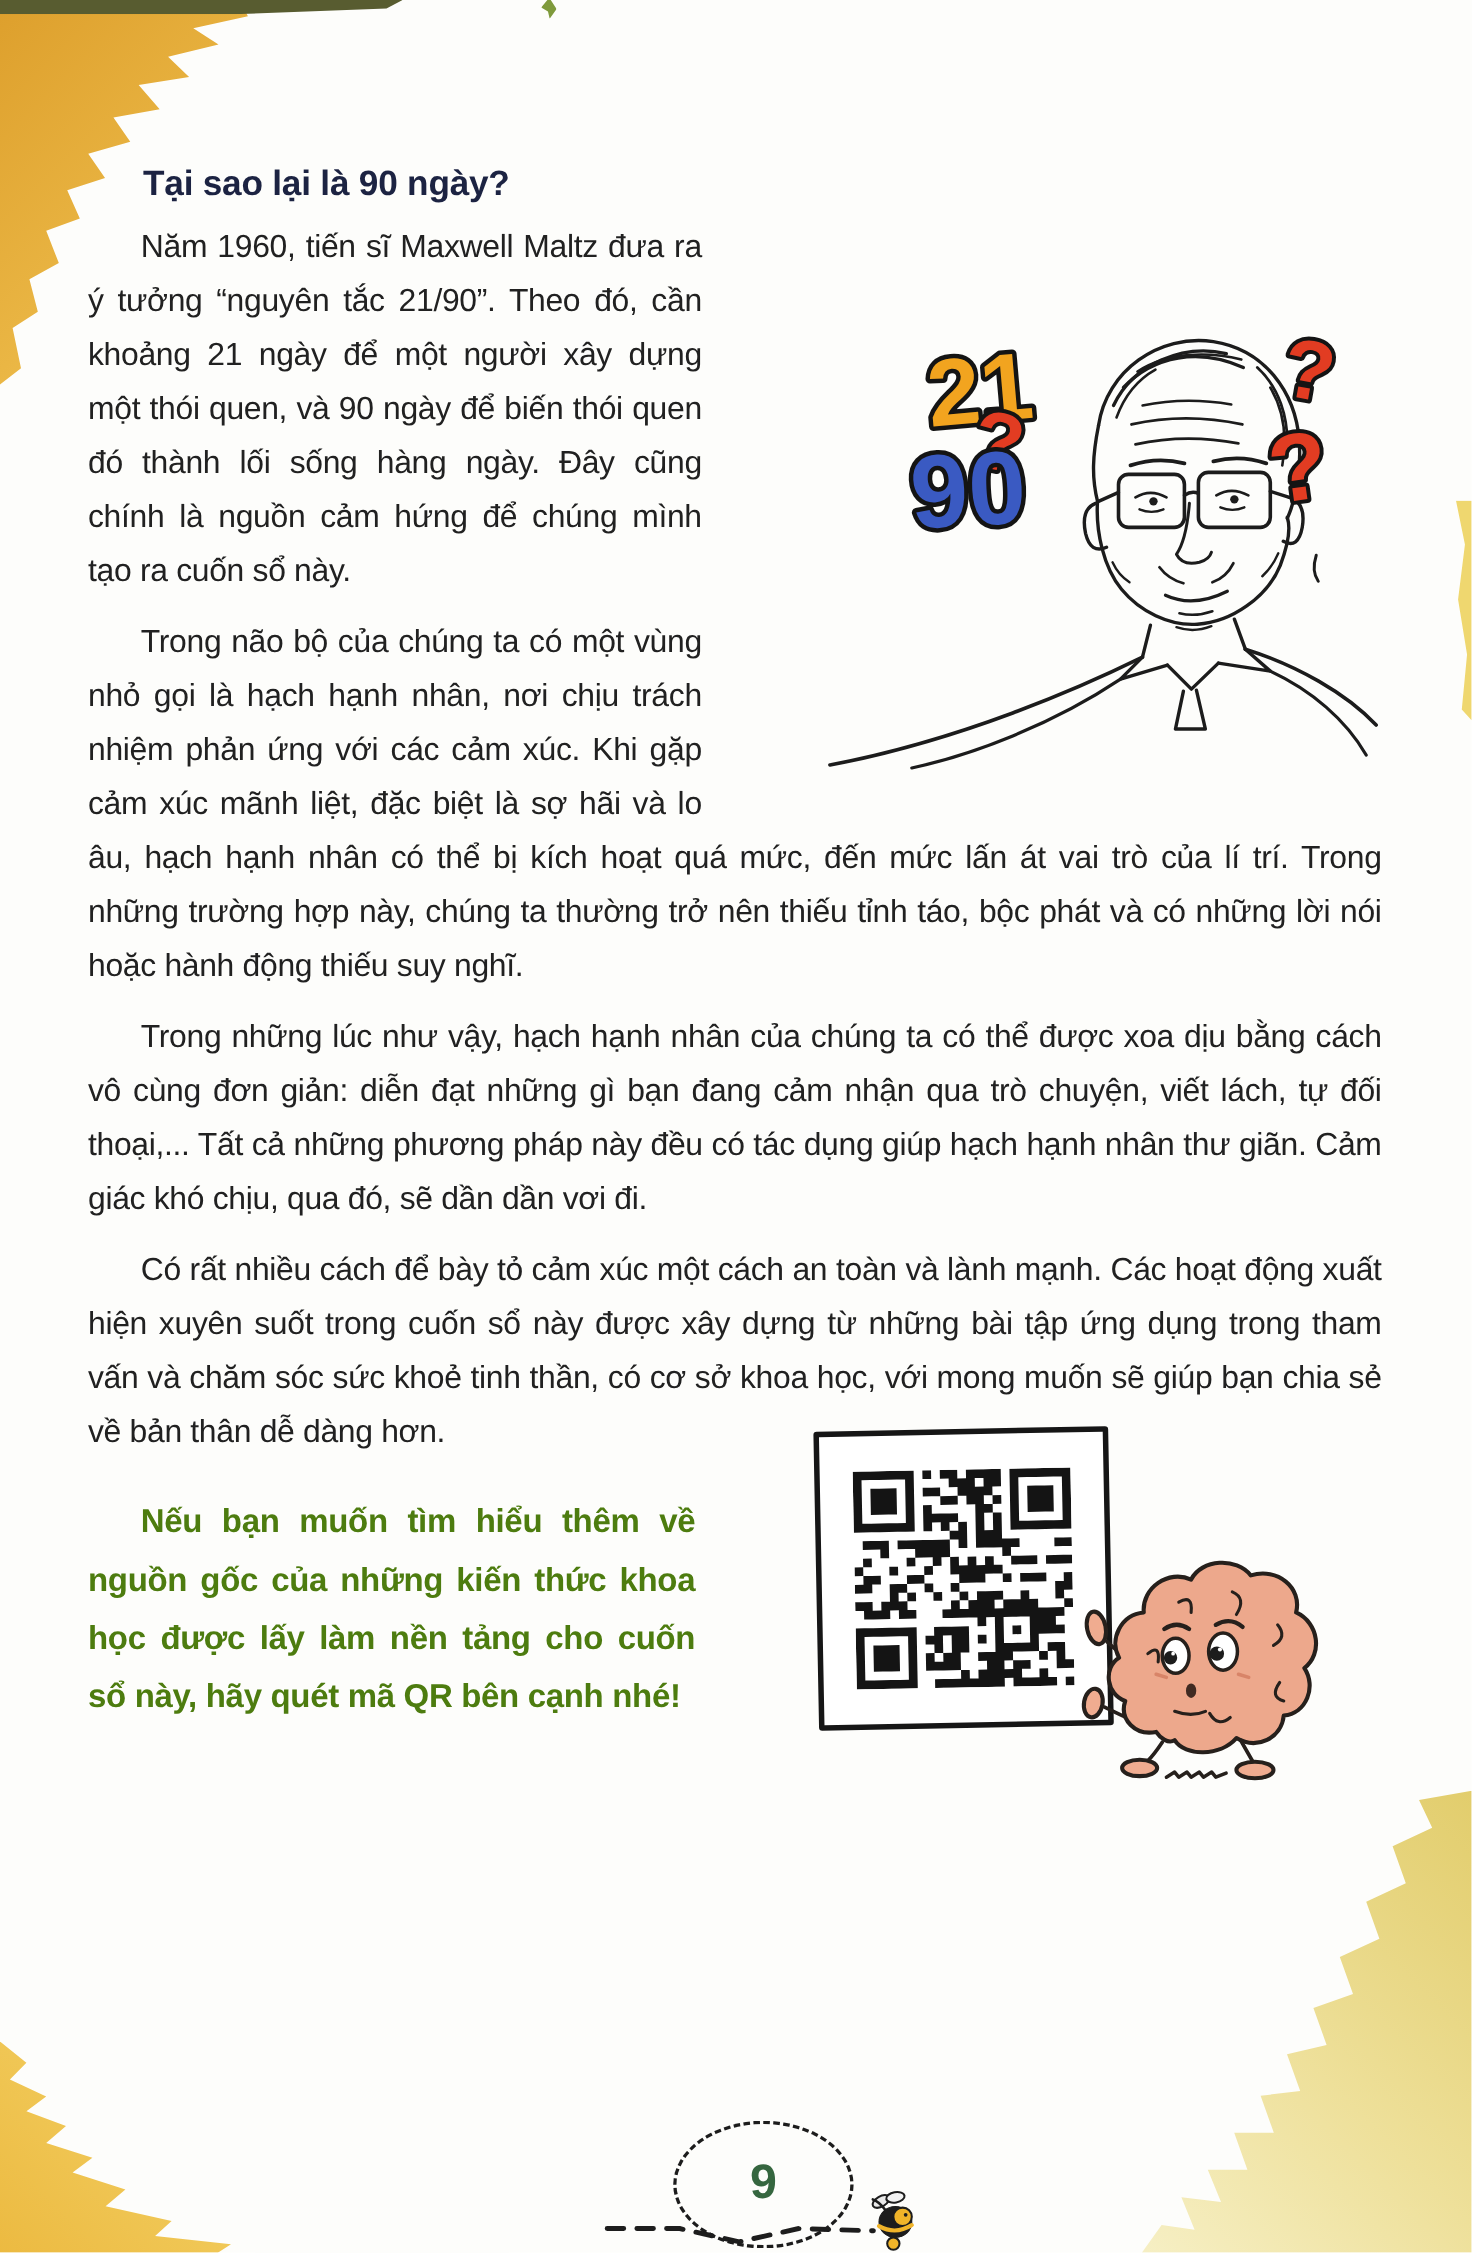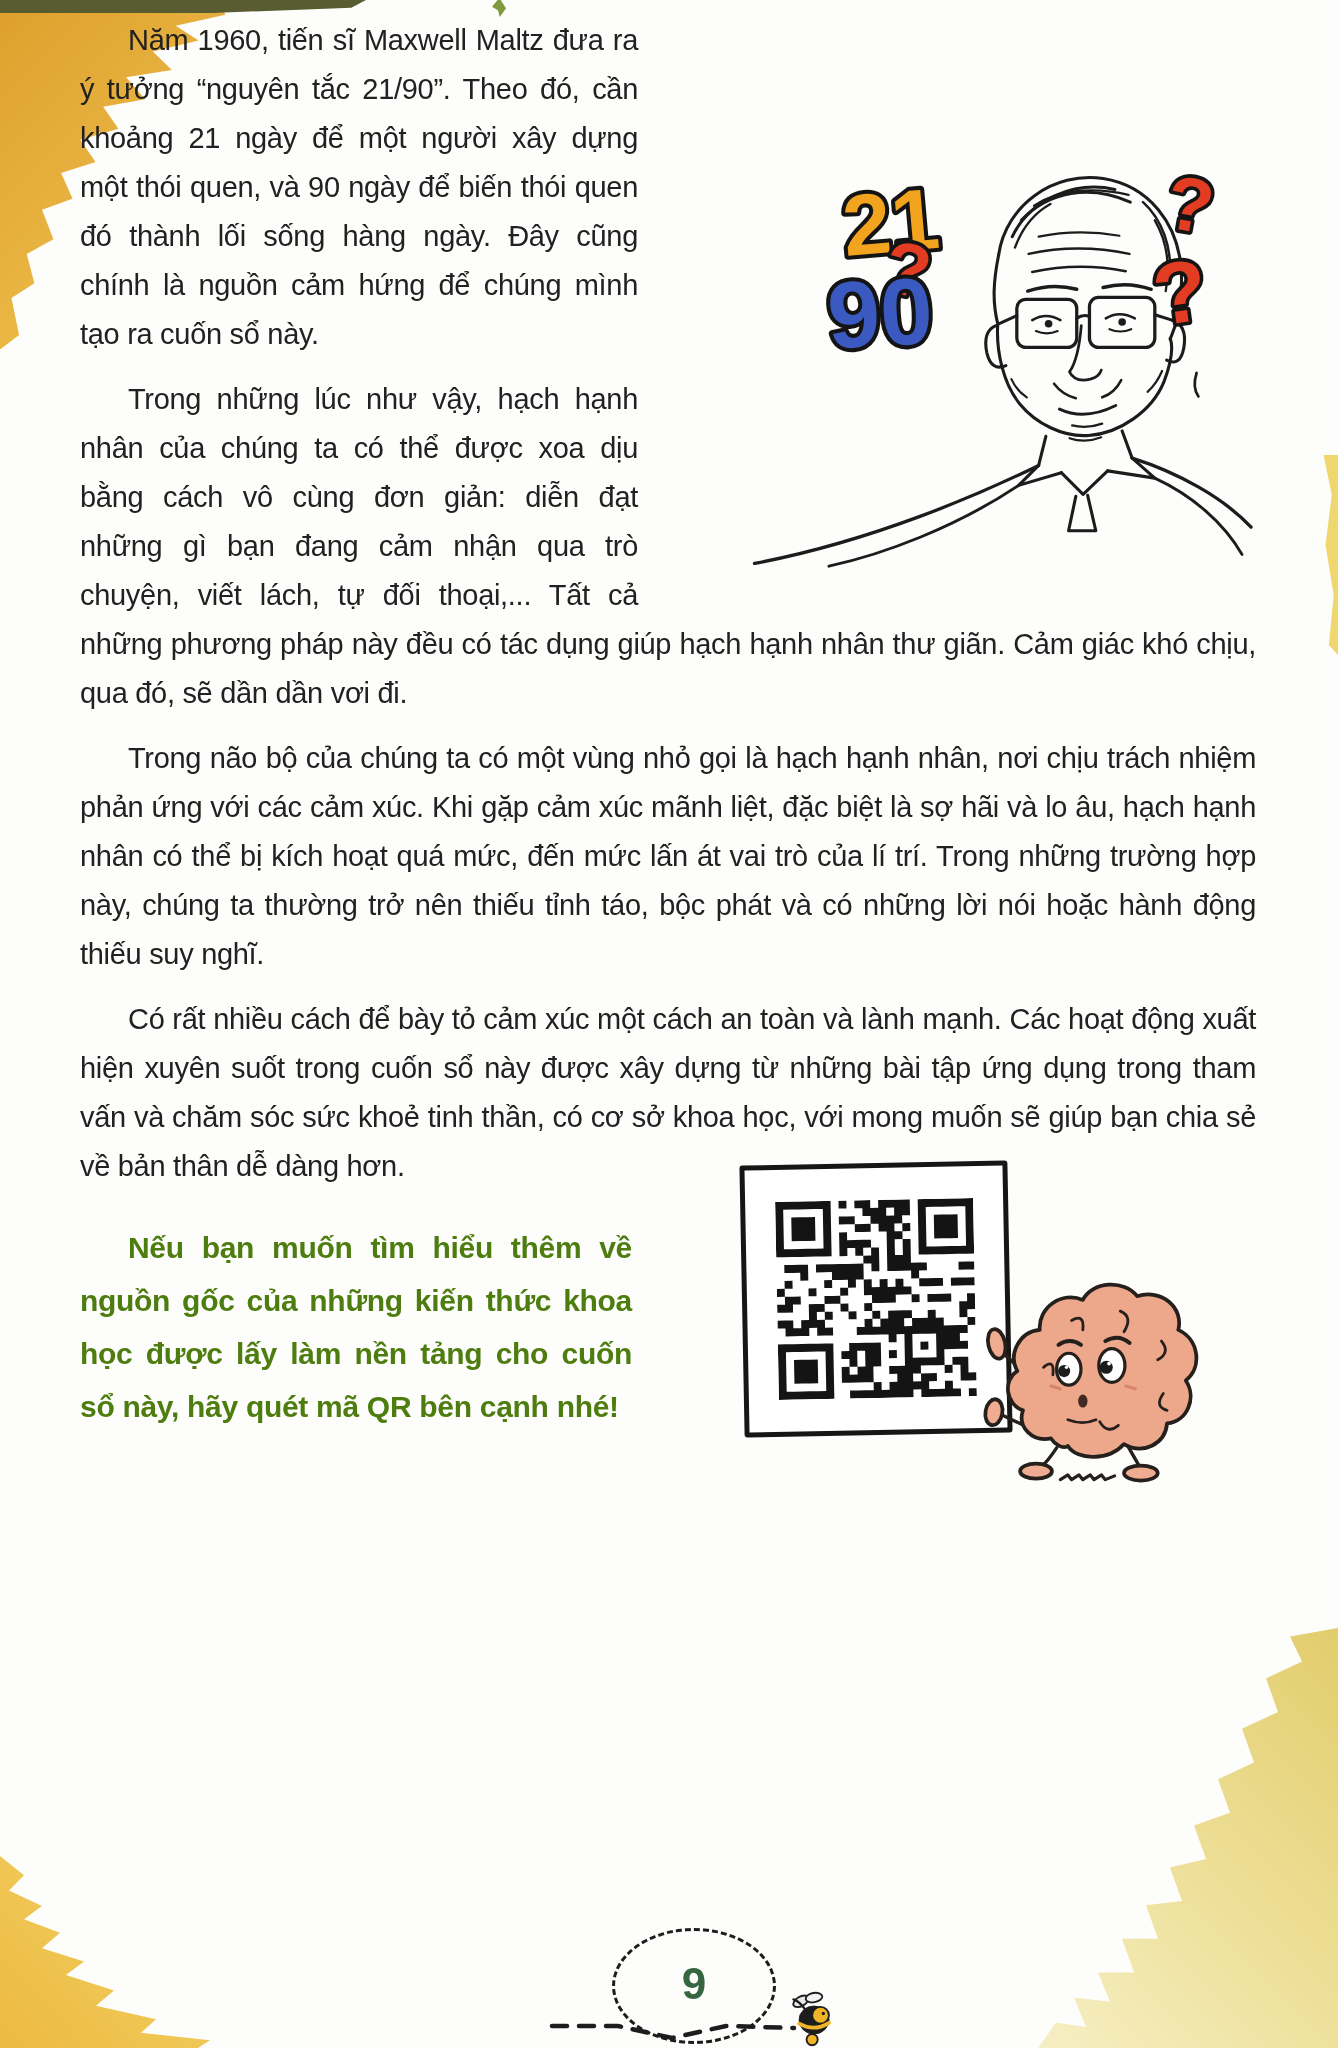--- a/index.html
+++ b/index.html
@@ -130,24 +130,25 @@
           <path d="M595,230 q-5,16 2,26" stroke-width="3"></path>
         </g>
         <text class="num" x="205" y="97" font-size="95" fill="#f2a41f" stroke-width="9" transform="rotate(-5 255 60)">21</text>
         <text class="num" x="253" y="144" font-size="82" fill="#e23c22" stroke-width="8" transform="rotate(12 275 110)">?</text>
         <text class="num" x="188" y="200" font-size="104" fill="#3a5ac2" stroke-width="9" transform="rotate(-3 250 155)">90</text>
         <text class="num" x="563" y="74" font-size="84" fill="#e23c22" stroke-width="8" transform="rotate(10 590 40)">?</text>
         <text class="num" x="546" y="174" font-size="96" fill="#e23c22" stroke-width="8" transform="rotate(-8 580 130)">?</text>
       </svg>
     </div>
 
+    <h2 class="heading heading-1">Tại sao lại là 90 ngày?</h2>
     <p class="body">Năm 1960, tiến sĩ Maxwell Maltz đưa ra ý tưởng “nguyên tắc 21/90”. Theo đó, cần khoảng 21 ngày để một người xây dựng một thói quen, và 90 ngày để biến thói quen đó thành lối sống hàng ngày. Đây cũng chính là nguồn cảm hứng để chúng mình tạo ra cuốn sổ này.</p>
 
+    <p class="body">Trong não bộ của chúng ta có một vùng nhỏ gọi là hạch hạnh nhân, nơi chịu trách nhiệm phản ứng với các cảm xúc. Khi gặp cảm xúc mãnh liệt, đặc biệt là sợ hãi và lo âu, hạch hạnh nhân có thể bị kích hoạt quá mức, đến mức lấn át vai trò của lí trí. Trong những trường hợp này, chúng ta thường trở nên thiếu tỉnh táo, bộc phát và có những lời nói hoặc hành động thiếu suy nghĩ.</p>
     <p class="body">Trong những lúc như vậy, hạch hạnh nhân của chúng ta có thể được xoa dịu bằng cách vô cùng đơn giản: diễn đạt những gì bạn đang cảm nhận qua trò chuyện, viết lách, tự đối thoại,... Tất cả những phương pháp này đều có tác dụng giúp hạch hạnh nhân thư giãn. Cảm giác khó chịu, qua đó, sẽ dần dần vơi đi.</p>
-    <p class="body">Trong não bộ của chúng ta có một vùng nhỏ gọi là hạch hạnh nhân, nơi chịu trách nhiệm phản ứng với các cảm xúc. Khi gặp cảm xúc mãnh liệt, đặc biệt là sợ hãi và lo âu, hạch hạnh nhân có thể bị kích hoạt quá mức, đến mức lấn át vai trò của lí trí. Trong những trường hợp này, chúng ta thường trở nên thiếu tỉnh táo, bộc phát và có những lời nói hoặc hành động thiếu suy nghĩ.</p>
     <p class="body">Có rất nhiều cách để bày tỏ cảm xúc một cách an toàn và lành mạnh. Các hoạt động xuất hiện xuyên suốt trong cuốn sổ này được xây dựng từ những bài tập ứng dụng trong tham vấn và chăm sóc sức khoẻ tinh thần, có cơ sở khoa học, với mong muốn sẽ giúp bạn chia sẻ về bản thân dễ dàng hơn.</p>
 
     <div class="callout-row">
       <p class="callout">Nếu bạn muốn tìm hiểu thêm về nguồn gốc của những kiến thức khoa học được lấy làm nền tảng cho cuốn sổ này, hãy quét mã QR bên cạnh nhé!</p>
 
       <div class="qr-illustration">
         <div class="qr-card">
           <svg viewBox="0 0 200 200" width="198" height="198" id="qr-pattern">
               <path d="M0 0h8v8h-8zM8 0h8v8h-8zM16 0h8v8h-8zM24 0h8v8h-8zM32 0h8v8h-8zM40 0h8v8h-8zM48 0h8v8h-8zM64 0h8v8h-8zM80 0h8v8h-8zM88 0h8v8h-8zM104 0h8v8h-8zM112 0h8v8h-8zM120 0h8v8h-8zM128 0h8v8h-8zM144 0h8v8h-8zM152 0h8v8h-8zM160 0h8v8h-8zM168 0h8v8h-8zM176 0h8v8h-8zM184 0h8v8h-8zM192 0h8v8h-8zM0 8h8v8h-8zM48 8h8v8h-8zM88 8h8v8h-8zM96 8h8v8h-8zM104 8h8v8h-8zM120 8h8v8h-8zM128 8h8v8h-8zM144 8h8v8h-8zM192 8h8v8h-8zM0 16h8v8h-8zM16 16h8v8h-8zM24 16h8v8h-8zM32 16h8v8h-8zM48 16h8v8h-8zM64 16h8v8h-8zM72 16h8v8h-8zM96 16h8v8h-8zM104 16h8v8h-8zM112 16h8v8h-8zM120 16h8v8h-8zM144 16h8v8h-8zM160 16h8v8h-8zM168 16h8v8h-8zM176 16h8v8h-8zM192 16h8v8h-8zM0 24h8v8h-8zM16 24h8v8h-8zM24 24h8v8h-8zM32 24h8v8h-8zM48 24h8v8h-8zM80 24h8v8h-8zM88 24h8v8h-8zM104 24h8v8h-8zM112 24h8v8h-8zM128 24h8v8h-8zM144 24h8v8h-8zM160 24h8v8h-8zM168 24h8v8h-8zM176 24h8v8h-8zM192 24h8v8h-8zM0 32h8v8h-8zM16 32h8v8h-8zM24 32h8v8h-8zM32 32h8v8h-8zM48 32h8v8h-8zM64 32h8v8h-8zM112 32h8v8h-8zM120 32h8v8h-8zM144 32h8v8h-8zM160 32h8v8h-8zM168 32h8v8h-8zM176 32h8v8h-8zM192 32h8v8h-8zM0 40h8v8h-8zM48 40h8v8h-8zM64 40h8v8h-8zM72 40h8v8h-8zM80 40h8v8h-8zM88 40h8v8h-8zM112 40h8v8h-8zM128 40h8v8h-8zM144 40h8v8h-8zM192 40h8v8h-8zM0 48h8v8h-8zM8 48h8v8h-8zM16 48h8v8h-8zM24 48h8v8h-8zM32 48h8v8h-8zM40 48h8v8h-8zM48 48h8v8h-8zM64 48h8v8h-8zM80 48h8v8h-8zM96 48h8v8h-8zM112 48h8v8h-8zM128 48h8v8h-8zM144 48h8v8h-8zM152 48h8v8h-8zM160 48h8v8h-8zM168 48h8v8h-8zM176 48h8v8h-8zM184 48h8v8h-8zM192 48h8v8h-8zM88 56h8v8h-8zM96 56h8v8h-8zM112 56h8v8h-8zM120 56h8v8h-8zM128 56h8v8h-8zM8 64h8v8h-8zM16 64h8v8h-8zM24 64h8v8h-8zM40 64h8v8h-8zM48 64h8v8h-8zM56 64h8v8h-8zM64 64h8v8h-8zM72 64h8v8h-8zM80 64h8v8h-8zM96 64h8v8h-8zM112 64h8v8h-8zM120 64h8v8h-8zM128 64h8v8h-8zM136 64h8v8h-8zM144 64h8v8h-8zM184 64h8v8h-8zM192 64h8v8h-8zM24 72h8v8h-8zM56 72h8v8h-8zM64 72h8v8h-8zM72 72h8v8h-8zM80 72h8v8h-8zM136 72h8v8h-8zM8 80h8v8h-8zM48 80h8v8h-8zM72 80h8v8h-8zM88 80h8v8h-8zM104 80h8v8h-8zM120 80h8v8h-8zM144 80h8v8h-8zM152 80h8v8h-8zM160 80h8v8h-8zM176 80h8v8h-8zM184 80h8v8h-8zM192 80h8v8h-8zM0 88h8v8h-8zM32 88h8v8h-8zM64 88h8v8h-8zM88 88h8v8h-8zM96 88h8v8h-8zM104 88h8v8h-8zM112 88h8v8h-8zM120 88h8v8h-8zM128 88h8v8h-8zM8 96h8v8h-8zM16 96h8v8h-8zM48 96h8v8h-8zM56 96h8v8h-8zM96 96h8v8h-8zM104 96h8v8h-8zM112 96h8v8h-8zM136 96h8v8h-8zM152 96h8v8h-8zM160 96h8v8h-8zM168 96h8v8h-8zM192 96h8v8h-8zM0 104h8v8h-8zM8 104h8v8h-8zM32 104h8v8h-8zM40 104h8v8h-8zM64 104h8v8h-8zM88 104h8v8h-8zM184 104h8v8h-8zM192 104h8v8h-8zM32 112h8v8h-8zM48 112h8v8h-8zM72 112h8v8h-8zM96 112h8v8h-8zM112 112h8v8h-8zM120 112h8v8h-8zM128 112h8v8h-8zM152 112h8v8h-8zM184 112h8v8h-8zM0 120h8v8h-8zM8 120h8v8h-8zM24 120h8v8h-8zM32 120h8v8h-8zM40 120h8v8h-8zM88 120h8v8h-8zM104 120h8v8h-8zM112 120h8v8h-8zM120 120h8v8h-8zM136 120h8v8h-8zM144 120h8v8h-8zM152 120h8v8h-8zM160 120h8v8h-8zM192 120h8v8h-8zM8 128h8v8h-8zM16 128h8v8h-8zM24 128h8v8h-8zM40 128h8v8h-8zM48 128h8v8h-8zM80 128h8v8h-8zM88 128h8v8h-8zM96 128h8v8h-8zM104 128h8v8h-8zM112 128h8v8h-8zM120 128h8v8h-8zM128 128h8v8h-8zM136 128h8v8h-8zM144 128h8v8h-8zM152 128h8v8h-8zM160 128h8v8h-8zM168 128h8v8h-8zM176 128h8v8h-8zM184 128h8v8h-8zM112 136h8v8h-8zM128 136h8v8h-8zM160 136h8v8h-8zM168 136h8v8h-8zM176 136h8v8h-8zM0 144h8v8h-8zM8 144h8v8h-8zM16 144h8v8h-8zM24 144h8v8h-8zM32 144h8v8h-8zM40 144h8v8h-8zM48 144h8v8h-8zM72 144h8v8h-8zM80 144h8v8h-8zM88 144h8v8h-8zM96 144h8v8h-8zM128 144h8v8h-8zM144 144h8v8h-8zM160 144h8v8h-8zM168 144h8v8h-8zM176 144h8v8h-8zM184 144h8v8h-8zM0 152h8v8h-8zM48 152h8v8h-8zM64 152h8v8h-8zM72 152h8v8h-8zM88 152h8v8h-8zM96 152h8v8h-8zM112 152h8v8h-8zM128 152h8v8h-8zM160 152h8v8h-8zM0 160h8v8h-8zM16 160h8v8h-8zM24 160h8v8h-8zM32 160h8v8h-8zM48 160h8v8h-8zM72 160h8v8h-8zM88 160h8v8h-8zM96 160h8v8h-8zM128 160h8v8h-8zM136 160h8v8h-8zM144 160h8v8h-8zM152 160h8v8h-8zM160 160h8v8h-8zM176 160h8v8h-8zM184 160h8v8h-8zM0 168h8v8h-8zM16 168h8v8h-8zM24 168h8v8h-8zM32 168h8v8h-8zM48 168h8v8h-8zM64 168h8v8h-8zM80 168h8v8h-8zM88 168h8v8h-8zM112 168h8v8h-8zM120 168h8v8h-8zM128 168h8v8h-8zM136 168h8v8h-8zM168 168h8v8h-8zM184 168h8v8h-8zM0 176h8v8h-8zM16 176h8v8h-8zM24 176h8v8h-8zM32 176h8v8h-8zM48 176h8v8h-8zM64 176h8v8h-8zM72 176h8v8h-8zM80 176h8v8h-8zM88 176h8v8h-8zM120 176h8v8h-8zM128 176h8v8h-8zM144 176h8v8h-8zM152 176h8v8h-8zM184 176h8v8h-8zM192 176h8v8h-8zM0 184h8v8h-8zM48 184h8v8h-8zM96 184h8v8h-8zM112 184h8v8h-8zM120 184h8v8h-8zM128 184h8v8h-8zM136 184h8v8h-8zM144 184h8v8h-8zM168 184h8v8h-8zM0 192h8v8h-8zM8 192h8v8h-8zM16 192h8v8h-8zM24 192h8v8h-8zM32 192h8v8h-8zM40 192h8v8h-8zM48 192h8v8h-8zM72 192h8v8h-8zM80 192h8v8h-8zM88 192h8v8h-8zM96 192h8v8h-8zM104 192h8v8h-8zM112 192h8v8h-8zM120 192h8v8h-8zM128 192h8v8h-8zM144 192h8v8h-8zM152 192h8v8h-8zM160 192h8v8h-8zM168 192h8v8h-8zM176 192h8v8h-8zM192 192h8v8h-8z" fill="#141414"></path>
             </svg>

